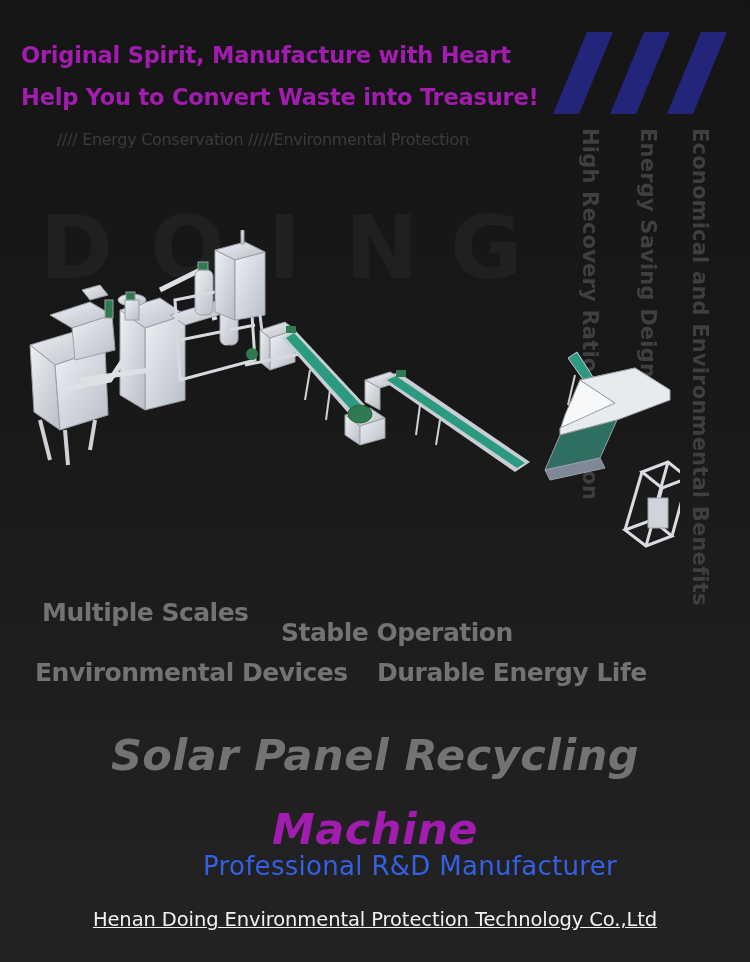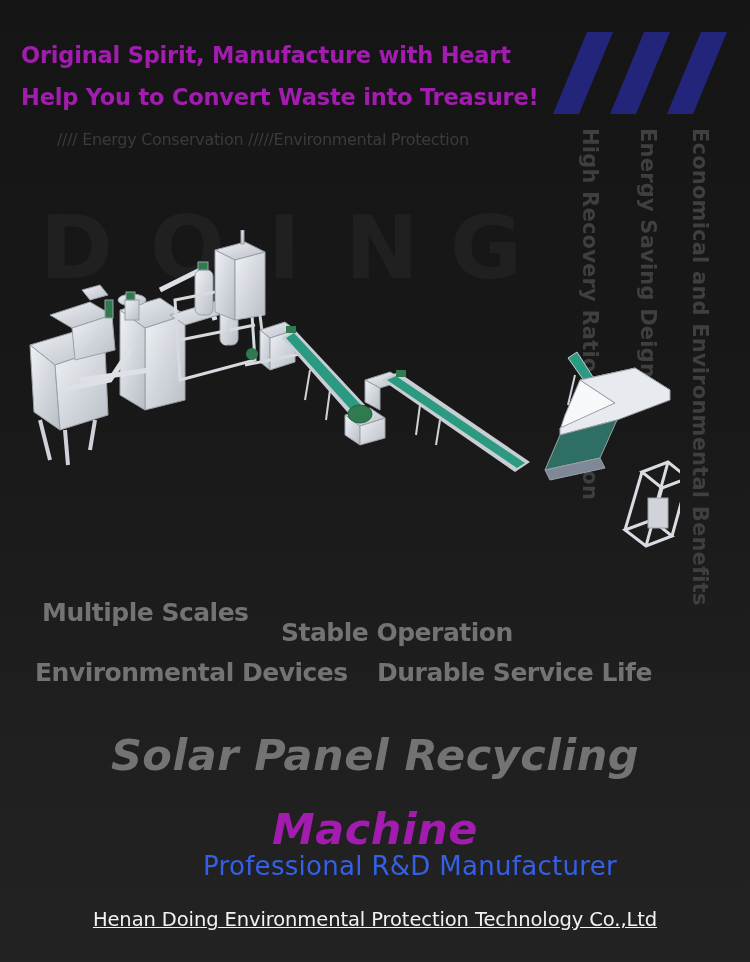--- a/index.html
+++ b/index.html
@@ -179,18 +179,18 @@
     <line x1="648" y1="232" x2="632" y2="290"></line>
     <line x1="668" y1="248" x2="652" y2="306"></line>
     <line x1="642" y1="258" x2="626" y2="316"></line>
     <rect x="628" y="268" width="20" height="30" fill="#d0d4da" stroke="#9aa0a8" stroke-width="1"></rect>
   </g>
 </svg>
 
 <div class="feature" id="f1">Multiple Scales</div>
 <div class="feature" id="f2">Stable Operation</div>
 <div class="feature" id="f3">Environmental Devices</div>
-<div class="feature" id="f4">Durable Service Life</div>
+<div class="feature" id="f4">Durable Energy Life</div>
 
 <div class="title" id="title1">Solar Panel Recycling</div>
 <div class="title" id="title2">Machine</div>
 <div id="subtitle">Professional R&amp;D Manufacturer</div>
 <div id="company">Henan Doing Environmental Protection Technology Co.,Ltd</div>
 
 </body></html>

